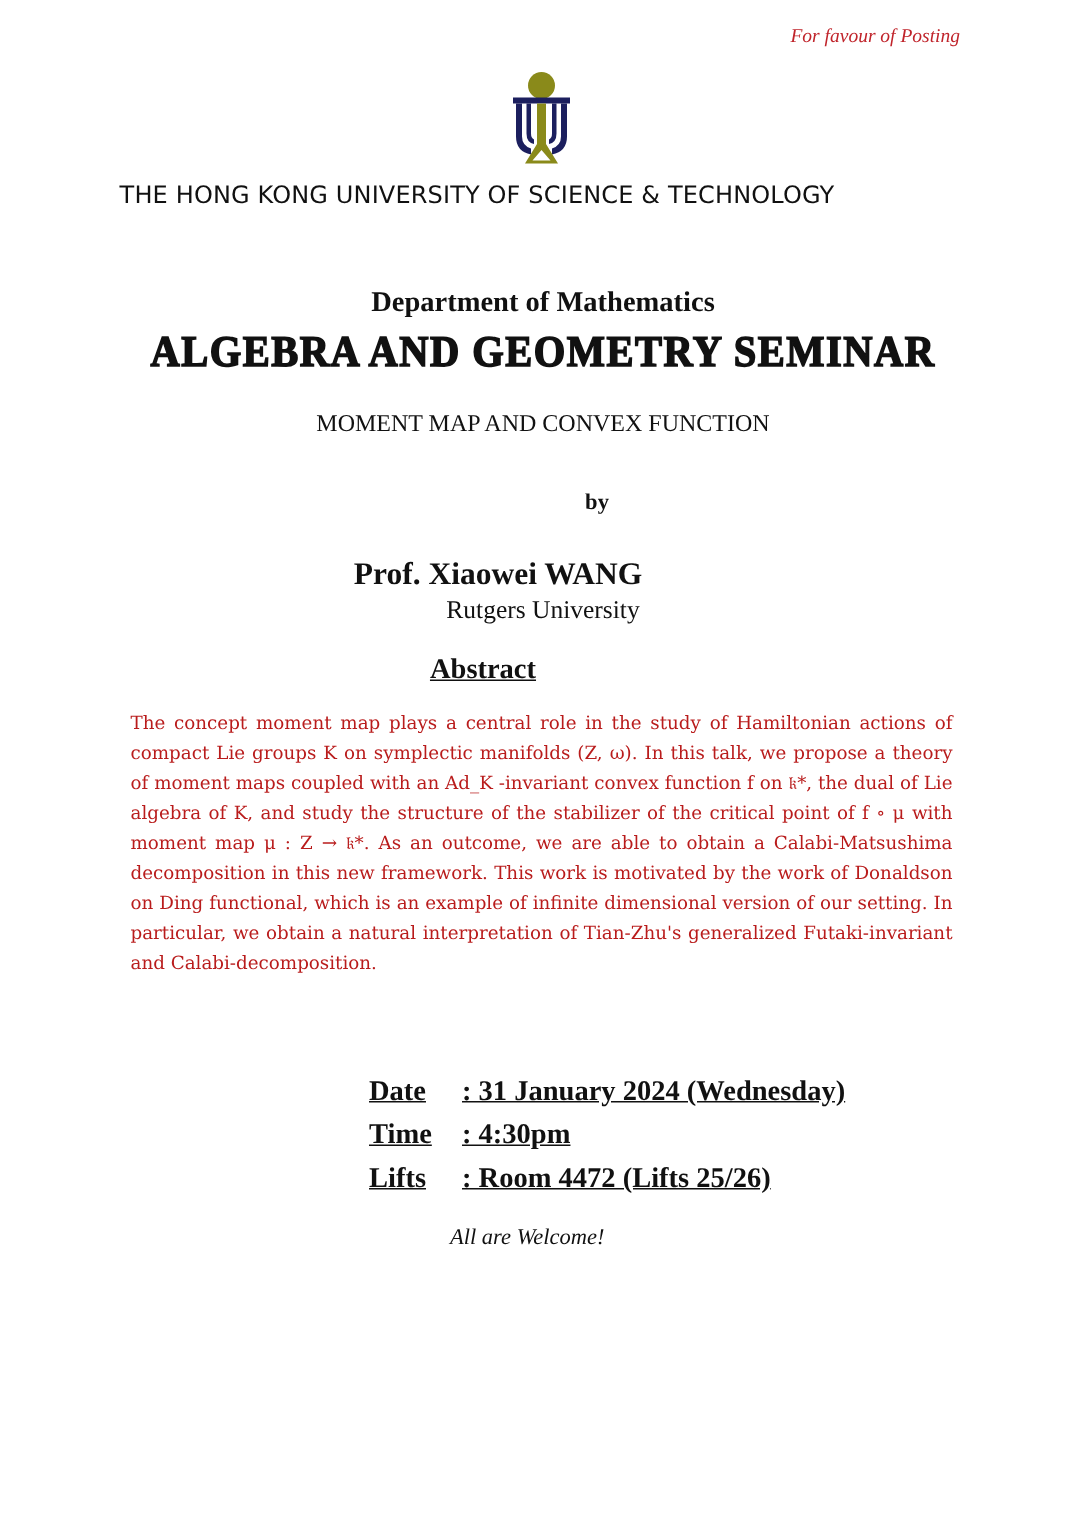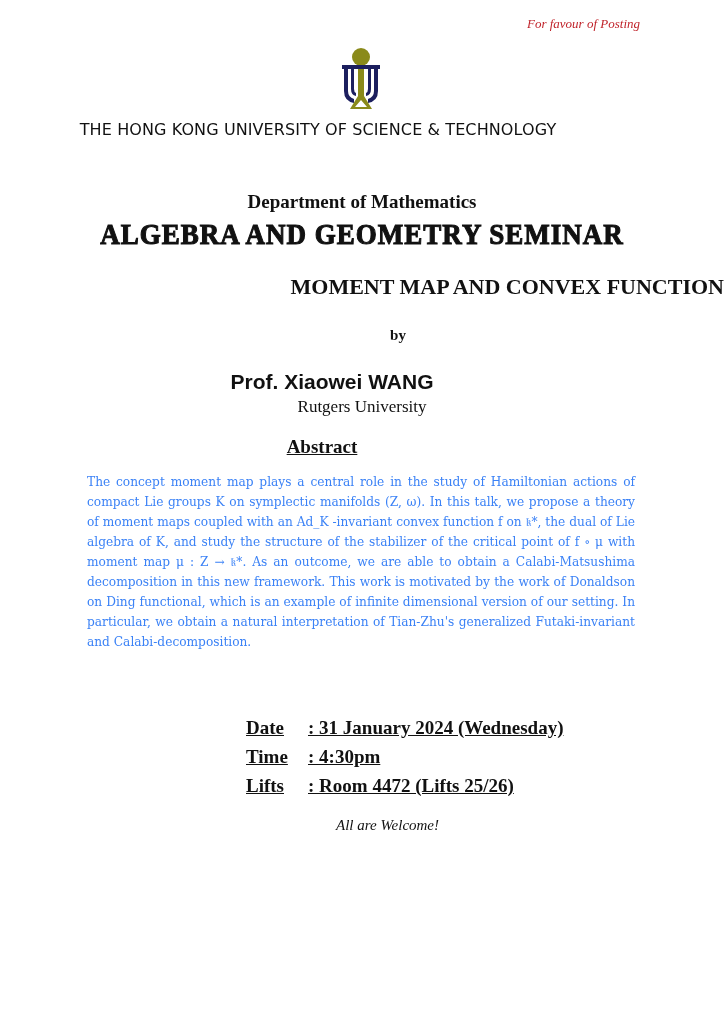--- a/index.html
+++ b/index.html
@@ -3,30 +3,30 @@
 <meta charset="utf-8">
 <style>
   html, body { margin:0; padding:0; background:#ffffff; }
   body { width:724px; height:1024px; position:relative; overflow:hidden; color:#111; }
   .abs { position:absolute; }
   .posting { left:0; width:640px; top:16px; text-align:right; font-family:"Liberation Serif", serif; font-style:italic; font-size:13px; color:#c0242b; }
   .logo { left:340px; top:46px; width:42px; height:66px; }
   .univ { left:0; width:636px; top:120px; text-align:center; font-family:"DejaVu Sans", sans-serif; font-size:16px; letter-spacing:0.1px; color:#111; }
   .dept { left:0; width:724px; top:167px; text-align:center; font-family:"Liberation Serif", serif; font-weight:bold; font-size:19px;margin-top:24px; }
   .seminar { left:0; width:724px; top:219px; text-align:center; font-family:"Liberation Serif", serif; font-weight:900; font-size:27px; letter-spacing:1px; transform:scaleY(1.08); -webkit-text-stroke:1px #111; }
-  .title { left:0; width:724px; top:274px; text-align:right; font-family:"Liberation Serif", serif; font-size:22px;font-weight:bold; }
+  .title { left:0; width:724px; top:274px; text-align:center; font-family:"Liberation Serif", serif; font-size:16px; }
   .by { left:0; width:724px; top:327px; text-align:center; font-family:"Liberation Serif", serif; font-weight:bold; font-size:15px;padding-left:36px; }
-  .speaker { left:0; width:664px; top:370px; text-align:center; font-family:Liberation Sans, sans-serif; font-weight:bold; font-size:21px; }
+  .speaker { left:0; width:664px; top:370px; text-align:center; font-family:Liberation Serif, serif; font-weight:bold; font-size:21px; }
   .affil { left:0; width:724px; top:397px; text-align:center; font-family:"Liberation Serif", serif; font-size:17px; }
   .abshead { left:0; width:644px; top:436px; text-align:center; font-family:"Liberation Serif", serif; font-weight:bold; font-size:19px; text-decoration:underline; }
-  .abstract { left:87px; width:548px; top:472px; font-family:"DejaVu Serif", serif; font-size:12.2px; line-height:20px; text-align:justify; color:#3b82f6; }
+  .abstract { left:87px; width:548px; top:472px; font-family:"DejaVu Serif", serif; font-size:12.2px; line-height:20px; text-align:justify; color:#b91c1c; }
   .details { left:246px; top:713px; font-family:"Liberation Serif", serif; font-weight:bold; font-size:19px; line-height:29px;text-decoration:underline; }
   .details .row { display:flex; }
   .details .lbl { width:62px; }
-  .welcome { left:300px; top:817px; font-family:"Liberation Serif", serif; font-style:italic; font-size:15px;margin-left:36px; }
+  .welcome { left:300px; top:817px; font-family:"Liberation Serif", serif; font-style:italic; font-size:15px; }
 </style>
 </head>
 <body>
 
 <div class="abs posting">For favour of Posting</div>
 
 <svg class="abs logo" viewBox="0 0 42 66">
   <circle cx="21" cy="11" r="9" fill="#8a8a1a"></circle>
   <rect x="2" y="19" width="38" height="4" fill="#1c1f5e"></rect>
   <path d="M4 23 v22 q0 10 10 12 v-4 q-6 -2 -6 -8 v-22 z" fill="#1c1f5e"></path>

